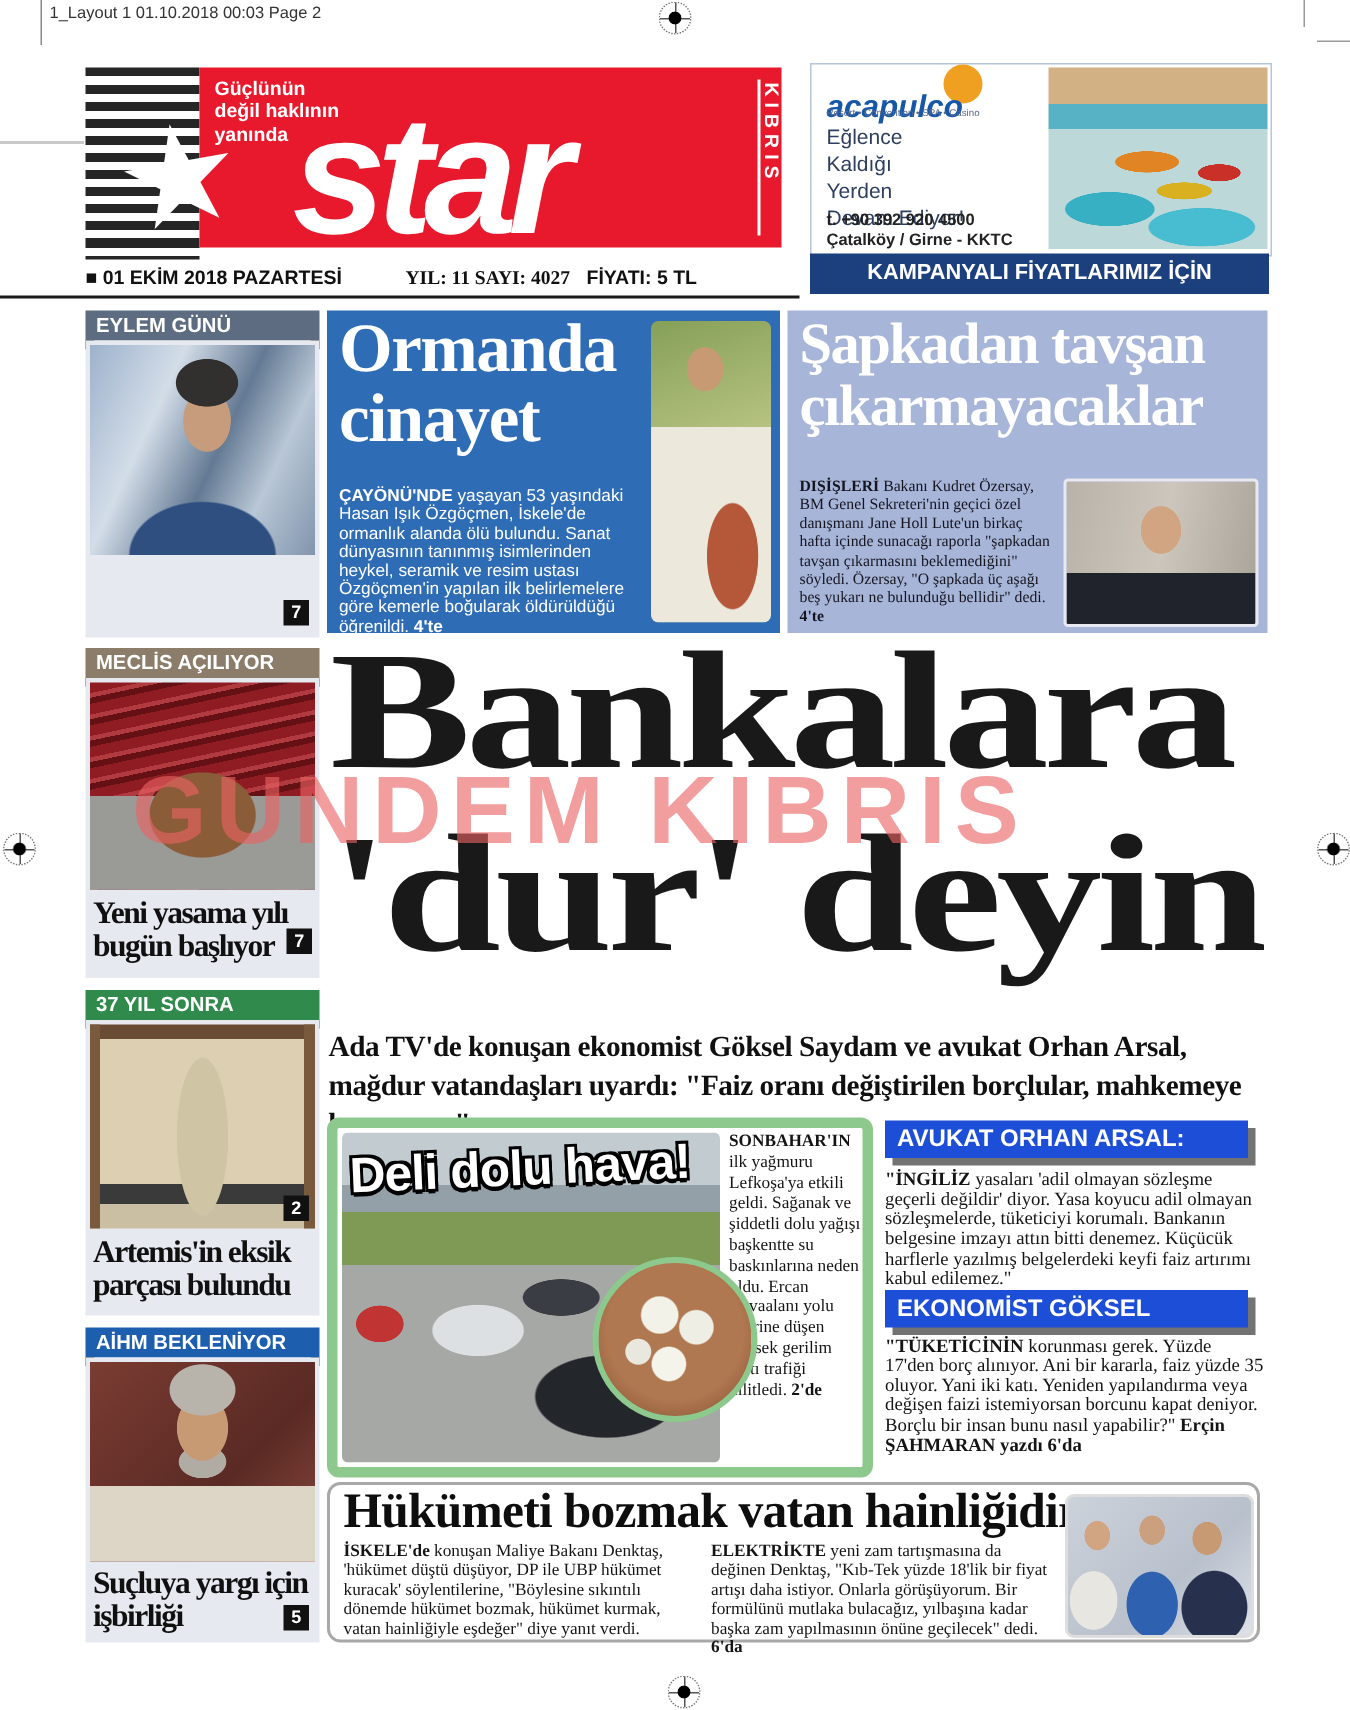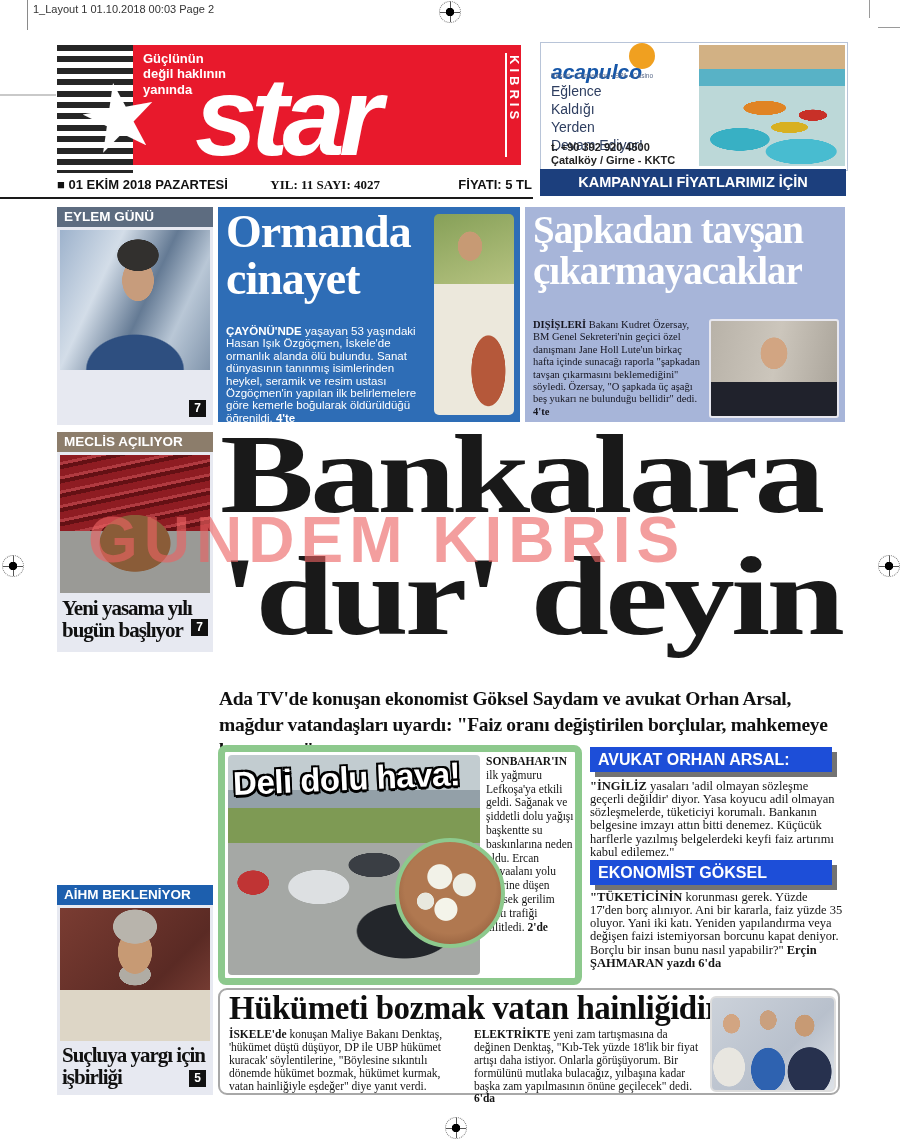--- a/index.html
+++ b/index.html
@@ -32,21 +32,21 @@
     font-weight:bold;font-size:112px;line-height:1;letter-spacing:-6px;
     font-family:"Liberation Sans",sans-serif;}
   .kibris-divider{position:absolute;left:372px;top:8px;width:2px;height:104px;background:#fff;}
   .kibris{position:absolute;left:374px;top:10px;height:104px;writing-mode:vertical-rl;
     color:#fff;font-weight:bold;font-size:13px;letter-spacing:4px;}
 
   
   .datebar{font-weight:bold;font-size:13px;color:#111;}
   .d-date{left:57px;top:177px;}
   .d-issue{left:220px;top:177px;width:160px;text-align:right;font-family:Liberation Serif, serif;}
-  .d-price{left:402px;top:177px;width:130px;text-align:right;}
+  .d-price{left:391px;top:177px;width:130px;text-align:left;}
   .d-rule{left:0;top:197px;width:533px;height:2px;background:#1a1a1a;}
 
   
   .adbox{left:540px;top:42px;width:306px;height:127px;border:1px solid #b8c4d8;background:#fff;}
   .ad-left{position:absolute;left:2px;top:2px;width:156px;height:121px;background:#fff;}
   .ad-brand{position:absolute;left:8px;top:15px;font:bold italic 21px "Liberation Sans",sans-serif;
     color:#1757a8;z-index:2;}
   .ad-sun{position:absolute;left:86px;top:-2px;width:26px;height:26px;border-radius:50%;
     background:#f0a020;z-index:1;}
   .ad-sub{position:absolute;left:8px;top:27px;font-size:6.5px;color:#5a6a8a;z-index:2;}
@@ -256,20 +256,29 @@
 
   <div class="abs item" style="top:432px;height:220px;">
     <div class="kicker k2">MECLİS AÇILIYOR</div>
     <div class="itembody" style="height:200px;">
       <div class="lphoto ph-parl" style="top:3px;height:138px;"></div>
       <div class="cap" style="top:145px;">Yeni yasama yılı bugün başlıyor</div>
       <div class="badge" style="right:5px;bottom:16px;">7</div>
     </div>
   </div>
 
+  <div class="abs item" style="top:660px;height:217px;">
+    <div class="kicker k3">37 YIL SONRA</div>
+    <div class="itembody" style="height:197px;">
+      <div class="lphoto ph-artemis" style="top:3px;height:136px;">
+        <div class="badge" style="right:4px;bottom:5px;">2</div>
+      </div>
+      <div class="cap" style="top:143px;">Artemis'in eksik parçası bulundu</div>
+    </div>
+  </div>
 
   <div class="abs item" style="top:885px;height:210px;">
     <div class="kicker k4">AİHM BEKLENİYOR</div>
     <div class="itembody" style="height:190px;">
       <div class="lphoto ph-oldman" style="top:3px;height:133px;"></div>
       <div class="cap" style="top:139px;">Suçluya yargı için işbirliği</div>
       <div class="badge" style="right:7px;bottom:8px;">5</div>
     </div>
   </div>
 

